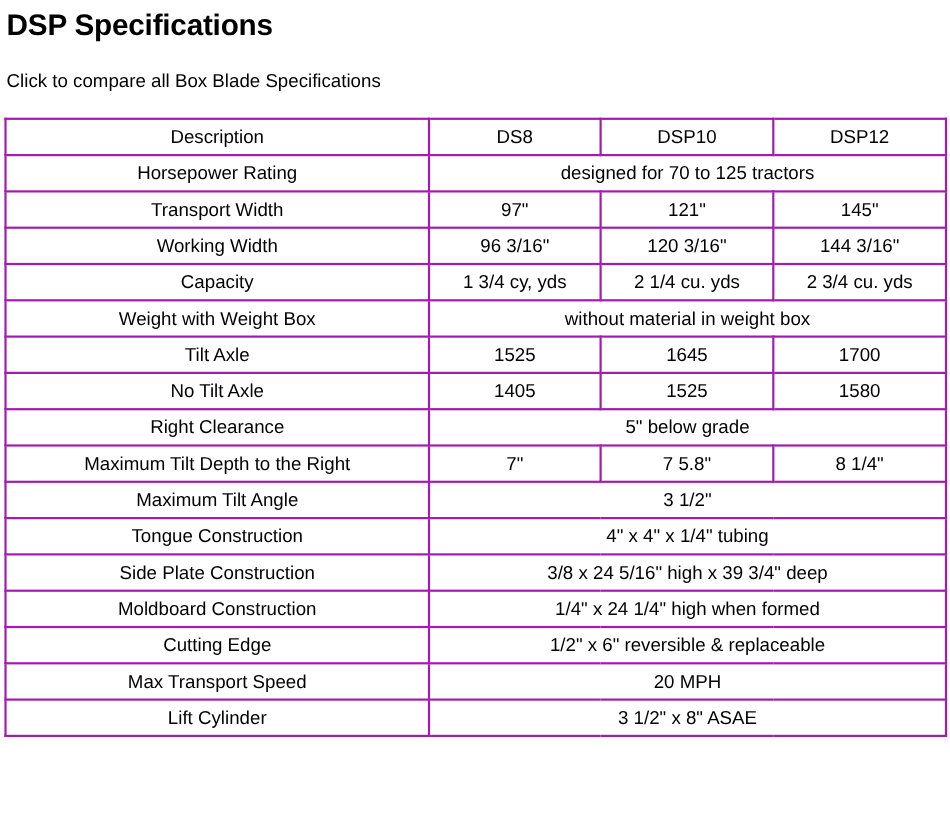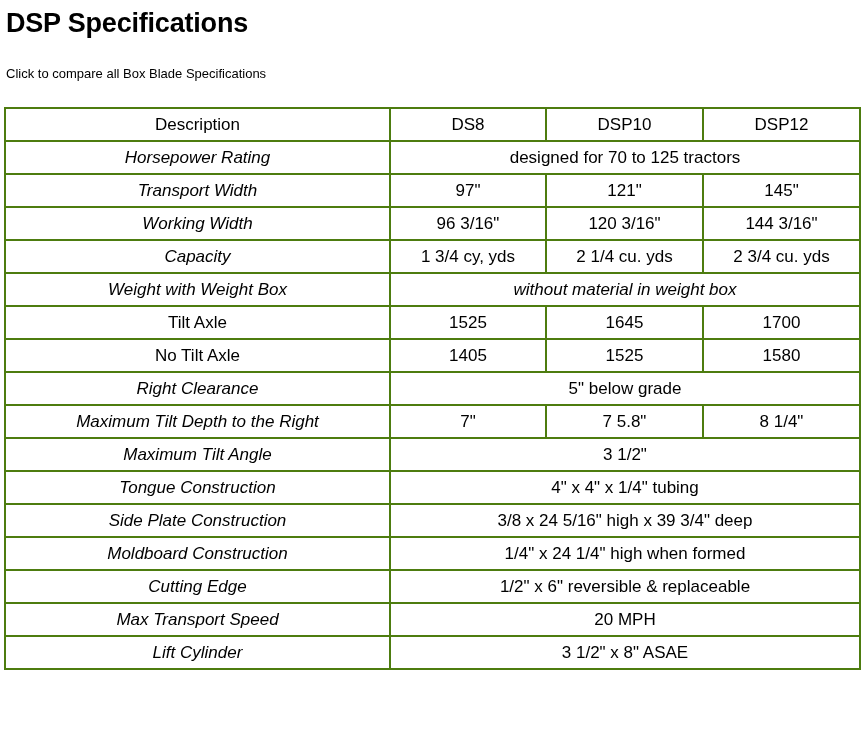--- a/index.html
+++ b/index.html
@@ -22,68 +22,66 @@
     position: relative;
   }
   .page-title {
     font-size: 27px;
     font-weight: bold;
     letter-spacing: -0.2px;
     margin: 0 0 0 2px;
     line-height: 34px;
   }
   .subtitle {
-    font-size: 13px;
+    font-size: 17px;
     margin: 23px 0 0 2px;
     line-height: 22px;
   }
   table.spec {
     border-collapse: collapse;
     width: 855px;
     margin-top: 22px;
     table-layout: fixed;
   }
   table.spec td, table.spec th {
-    border: 2px solid #4d7c0f;
+    border: 2px solid #a21caf;
     font-size: 17px;
     font-weight: normal;
     text-align: center;
     height: 33px;
     padding: 0 6px;
     vertical-align: middle;
     box-sizing: border-box;
   }
   col.c-desc { width: 385px; }
   col.c-a { width: 156px; }
   col.c-b { width: 157px; }
   col.c-c { width: 157px; }
 
   .desc {
     text-align: left;
     padding-left: 8px;
-    font-style: italic;
   }
   .hdr {
     font-weight: bold;
     font-size: 18px;
     border-radius: 12px;
   }
   .hdr-desc {
     font-weight: bold;
     font-size: 18px;
     text-align: left;
     padding-left: 8px;
   }
   .indent1 {
     padding-left: 56px;
     text-align: left;
   }
   .small-italic {
     font-size: 12.5px;
-    font-style: italic;
   }
 </style>
 </head>
 <body>
 
 <div class="page">
 
   <h1 class="page-title">DSP Specifications</h1>
 
   <div class="subtitle">Click to compare all Box Blade Specifications</div>

